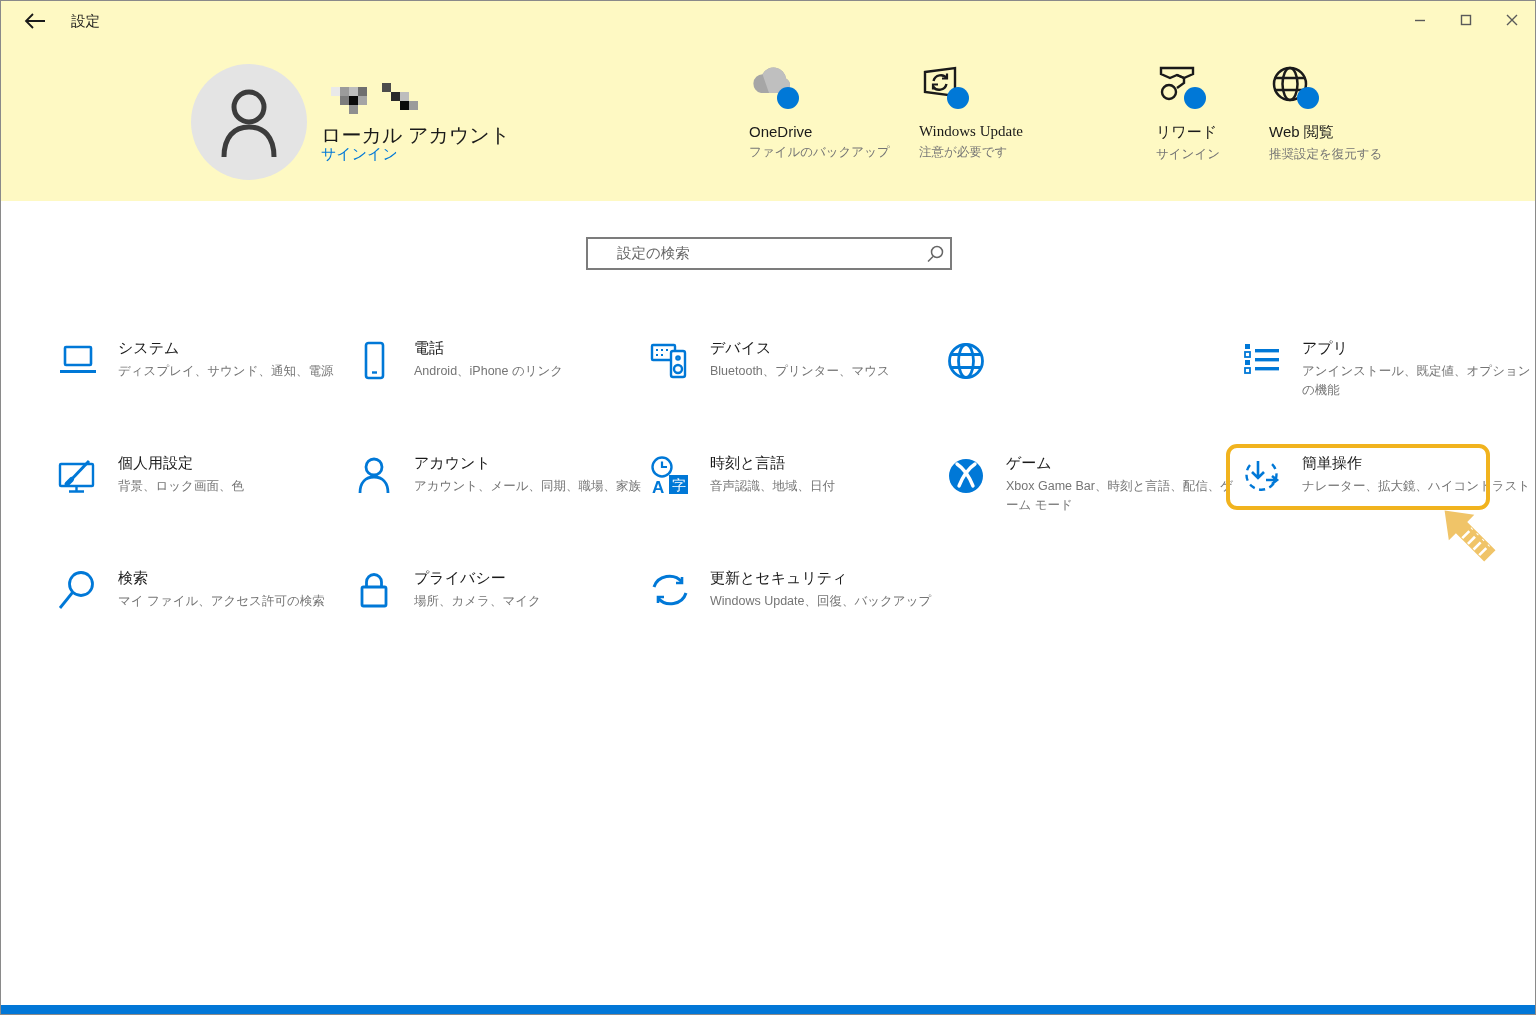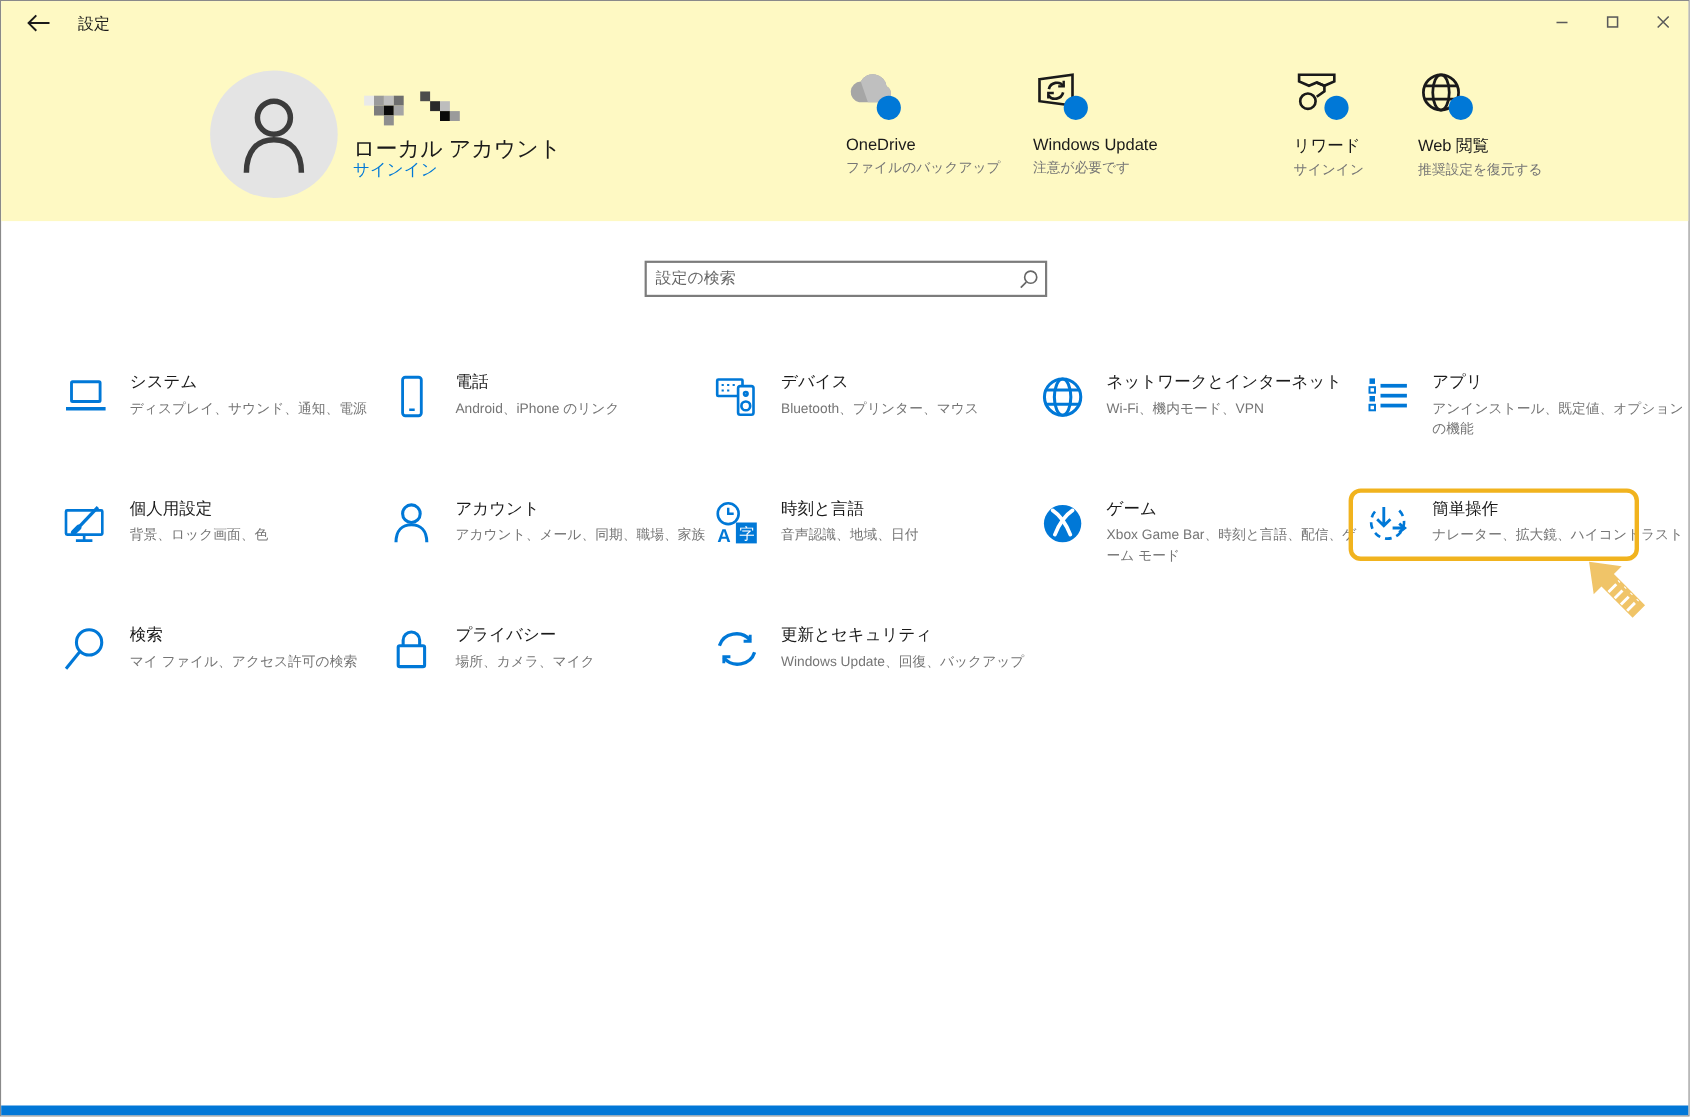--- a/index.html
+++ b/index.html
@@ -16,29 +16,29 @@
   .app-title { position:absolute; left:70px; top:11px; font-size:14.5px; color:#1a1a1a; }
   .win-controls { position:absolute; right:0; top:0; display:flex; }
   .win-btn { width:46px; height:38px; display:flex; align-items:center; justify-content:center; cursor:pointer; }
   .win-btn svg { stroke:#5a5a5a; }
   
   .avatar { position:absolute; left:190px; top:63px; width:116px; height:116px; border-radius:50%; background:#e4e4e4; display:flex; align-items:center; justify-content:center; }
   .account-name-mosaic { position:absolute; left:321px; top:82px; }
   .account-type { position:absolute; left:320px; top:121px; font-size:20px; color:#1a1a1a; }
   .signin-link { position:absolute; left:320px; top:144px; font-size:15px; color:#0078d7; cursor:pointer; }
   
-  .qs-item { position:absolute; top:62px; display:flex; flex-direction:column; align-items:flex-start;margin-left:20px; }
-  .qs1{left:748px;} .qs2{left:918px;} .qs3{left:1155px;} .qs4{left:1268px;}
+  .qs-item { position:absolute; top:62px; display:flex; flex-direction:column; align-items:flex-start; }
+  .qs1{left:748px;} .qs2{left:918px;font-family:Liberation Serif, serif;} .qs3{left:1155px;} .qs4{left:1268px;}
   .qs-iconbox { position:relative; width:48px; height:46px; }
   .qs-dot { position:absolute; right:-2px; bottom:0; width:22px; height:22px; border-radius:50%; background:#0078d7; }
   .qs-label { margin-top:14px; font-size:15px; color:#1a1a1a; }
   .qs-sub { margin-top:4px; font-size:12.5px; color:#757575; }
   
   .search-box { position:absolute; left:585px; top:236px; width:366px; height:33px; background:#fff; border:2px solid #7c7c7c; display:flex; align-items:center; }
-  .search-box input { flex:1; border:none; outline:none; font-size:14.5px; padding:0 8px 0 8px; color:#0f172a; background:transparent; font-family:Liberation Mono, monospace; }
+  .search-box input { flex:1; border:none; outline:none; font-size:14.5px; padding:0 8px 0 29px; color:#0f172a; background:transparent; font-family:Liberation Mono, monospace; }
   .search-box input::placeholder { color:#666; opacity:1; }
   .search-glyph { width:30px; display:flex; justify-content:center; cursor:pointer; }
   
   .grid { position:absolute; left:55px; top:338px; display:grid; grid-template-columns:repeat(5,296px); grid-auto-rows:115px; }
   .tile { position:relative; display:flex; gap:18px; cursor:pointer; }
   .tile-icon { width:44px; height:44px; flex:0 0 44px; margin-top:1px; display:flex; align-items:flex-start; justify-content:center; }
   .tile-text { width:235px; }
   .tile-title { font-size:15px; color:#1a1a1a; line-height:1.2; }
   .tile-desc { margin-top:5px; font-size:12.5px; color:#757575; line-height:1.55; }
   
@@ -228,24 +228,20 @@
   </div>
 
   <div class="tile">
     <div class="tile-icon">
       <svg width="42" height="42" viewBox="0 0 42 42" fill="none" stroke="#0078d7" stroke-width="2.8">
         <circle cx="21" cy="21" r="16.5"></circle>
         <ellipse cx="21" cy="21" rx="7.5" ry="16.5"></ellipse>
         <path d="M6 14.5 h30 M6 27.5 h30"></path>
       </svg>
     </div>
-    <div class="tile-text">
-      <div class="tile-title">ネットワークとインターネット</div>
-      <div class="tile-desc">Wi-Fi、機内モード、VPN</div>
-    </div>
   </div>
 
   <div class="tile">
     <div class="tile-icon">
       <svg width="42" height="42" viewBox="0 0 42 42" fill="#0078d7" stroke="none">
         <rect x="4" y="4" width="5" height="5"></rect>
           <rect x="4" y="12" width="5" height="5" fill="none" stroke="#0078d7" stroke-width="1.8"></rect>
         <rect x="4" y="20" width="5" height="5"></rect>
           <rect x="4" y="28" width="5" height="5" fill="none" stroke="#0078d7" stroke-width="1.8"></rect>
         <rect x="14" y="9" width="24" height="3.4"></rect>

